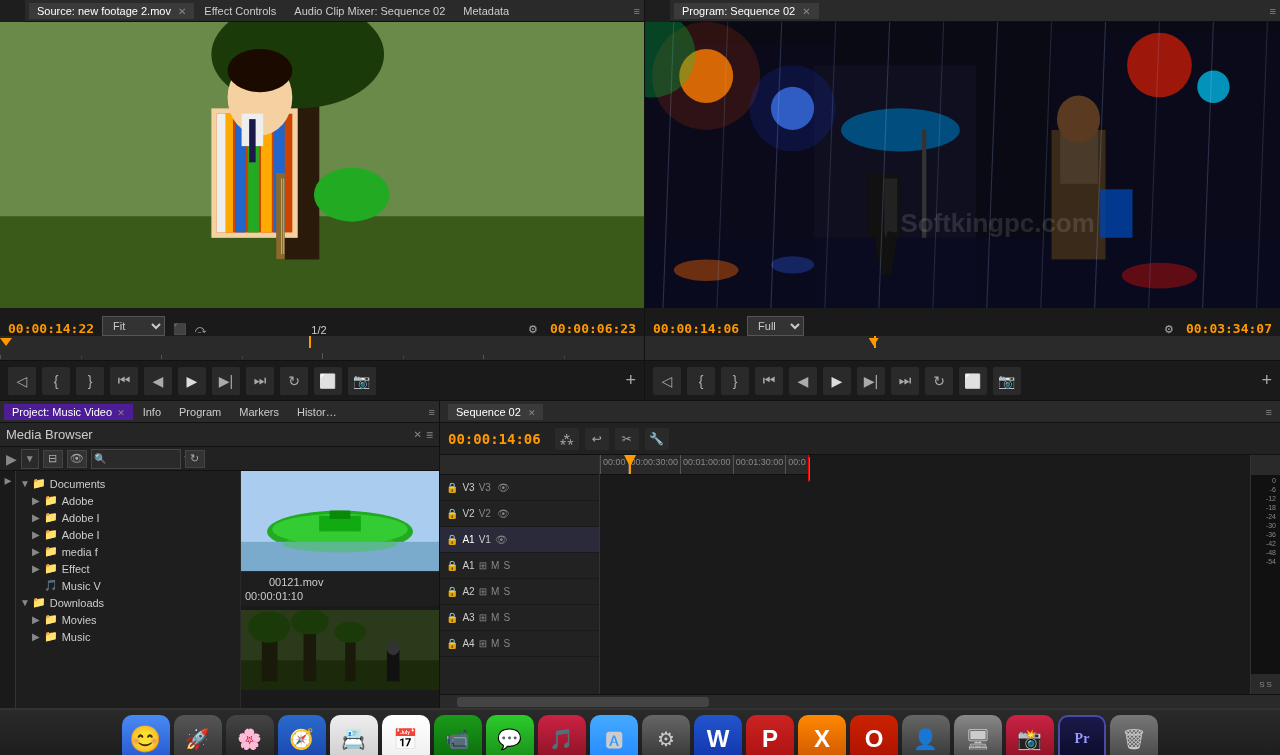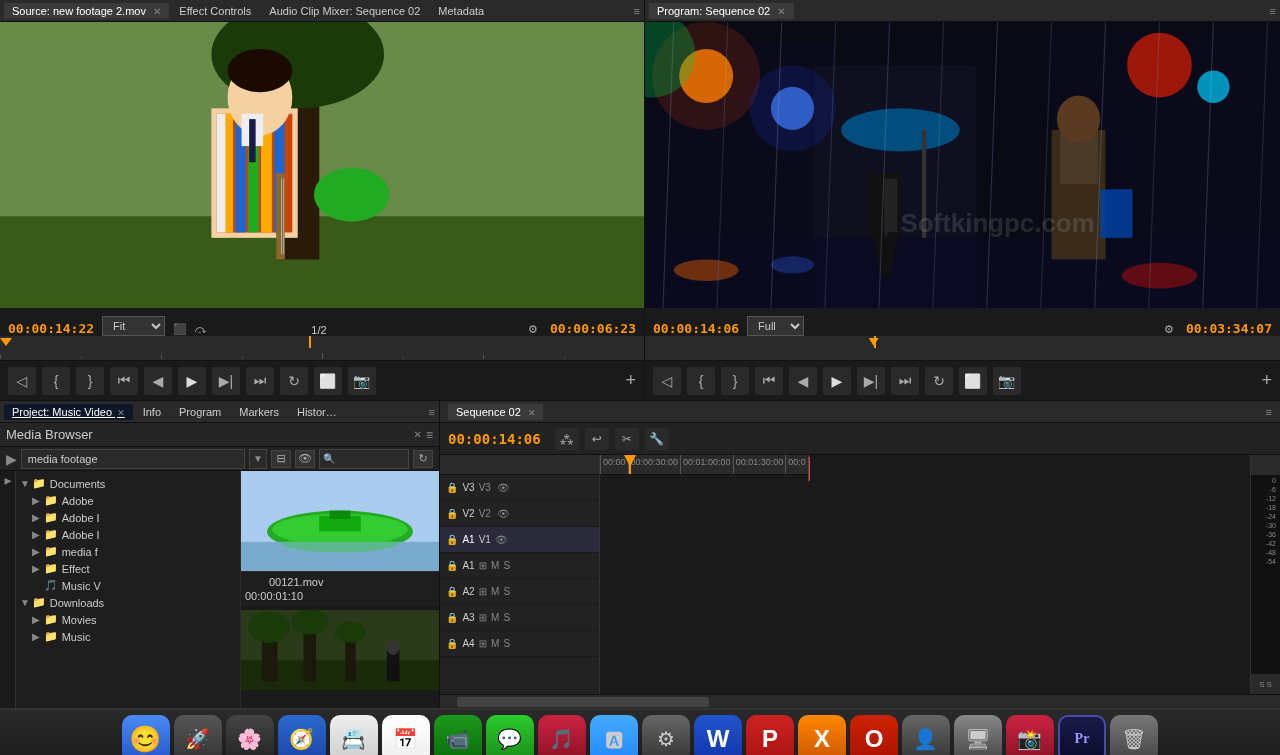--- a/index.html
+++ b/index.html
@@ -3,21 +3,21 @@
   <meta charset="utf-8">
   <style>
     * { margin: 0; padding: 0; box-sizing: border-box; }
     body { width: 1280px; height: 755px; background: #1a1a1a; font-family: 'Arial', sans-serif; font-size: 11px; color: #ccc; overflow: hidden; }
 
     
     .top-area { display: flex; height: 400px; }
 
     
     .source-panel { width: 645px; background: #1e1e1e; border-right: 1px solid #111; display: flex; flex-direction: column; }
-    .panel-tabs { display: flex; align-items: center; background: #2a2a2a; height: 22px; border-bottom: 1px solid #111; padding: 0 4px; gap: 2px; }
+    .panel-tabs { display: flex; align-items: center; background: #2a2a2a; height: 22px; border-bottom: 1px solid #111; padding: 0 4px; gap: 2px; margin-left: 25px; }
     .panel-tab { padding: 2px 8px; color: #ccc; font-size: 11px; cursor: pointer; white-space: nowrap; }
     .panel-tab.active { background: #3a3a3a; color: #fff; }
     .panel-tab-close { color: #888; margin-left: 4px; cursor: pointer; font-size: 10px; }
     .panel-menu { margin-left: auto; color: #888; cursor: pointer; }
 
     
     .src-video-content { width: 100%; height: 255px; background: #222; position: relative; overflow: hidden; }
     
     .timecode-bar { height: 28px; background: #1a1a1a; display: flex; align-items: flex-end; padding: 0 8px; gap: 8px; }
     .timecode { color: #f90; font-size: 13px; font-weight: bold; font-family: monospace; }
@@ -33,21 +33,21 @@
     .program-panel { flex: 1; background: #1e1e1e; display: flex; flex-direction: column; }
     .prog-video-content { width: 100%; height: 255px; background: #000; overflow: hidden; position: relative; }
 
     
     .middle-area { display: flex; height: 308px; border-top: 1px solid #111; }
 
     
     .project-panel { width: 440px; background: #1e1e1e; border-right: 1px solid #111; display: flex; flex-direction: column; }
     .project-tabs { display: flex; align-items: center; background: #2a2a2a; height: 22px; border-bottom: 1px solid #111; padding: 0 4px; gap: 2px; }
     .project-tab { padding: 2px 8px; color: #ccc; font-size: 11px; cursor: pointer; }
-    .project-tab.active { background: #0f172a; color: #fff; text-decoration: underline; }
+    .project-tab.active { background: #4c1d95; color: #fff; }
     .project-tab-close { color: #888; font-size: 9px; margin-left: 2px; }
 
     .media-browser-header { display: flex; align-items: center; background: #252525; height: 24px; padding: 0 6px; border-bottom: 1px solid #111; }
 
     .media-toolbar { display: flex; align-items: center; height: 24px; background: #222; padding: 0 6px; border-bottom: 1px solid #111; gap: 4px; }
     .media-path { background: #2a2a2a; color: #ccc; border: 1px solid #444; padding: 2px 6px; font-size: 11px; flex: 1; height: 18px; }
     .media-icon-btn { width: 20px; height: 18px; display: flex; align-items: center; justify-content: center; cursor: pointer; color: #aaa; font-size: 11px; background: #333; border: 1px solid #444; }
 
     .media-content { display: flex; flex: 1; overflow: hidden; }
     .media-tree { width: 225px; background: #1e1e1e; border-right: 1px solid #2a2a2a; overflow-y: auto; padding: 4px 0; }
@@ -317,21 +317,20 @@
 
     <div style="display:flex; flex-direction:column; flex:1; overflow:hidden;">
       <div class="media-browser-header">
         <span style="color:#ccc; font-size:13px; flex:1;">Media Browser</span>
         <span style="color:#888; cursor:pointer; font-size:10px;">✕</span>
         <span style="color:#888; cursor:pointer; font-size:12px; margin-left:4px;">≡</span>
       </div>
 
       <div class="media-toolbar">
         <span style="color:#888; font-size:14px; cursor:pointer;">▶</span>
-        <div class="media-path" style="display:flex; align-items:center; font-size:11px; color:#ccc; background:#2a2a2a; border:1px solid #444; padding:0 6px; height:20px; flex:1;">media footage</div>
         <div style="display:flex; align-items:center; background:#2a2a2a; border:1px solid #444; height:20px;">
           <span style="color:#888; font-size:10px; padding:0 3px;">▼</span>
         </div>
         <span class="media-icon-btn">⊟</span>
         <span class="media-icon-btn">👁</span>
         <div style="display:flex; align-items:center; background:#2a2a2a; border:1px solid #444; height:20px; width:90px;">
           <span style="color:#888; font-size:10px; padding:0 3px;">🔍</span>
           <input type="text" style="background: transparent; border: none; color: rgb(204, 204, 204); font-size: 11px; outline: none; width: 70px;">
           <span style="color:#888; font-size:10px; padding:0 2px;">▼</span>
         </div>

